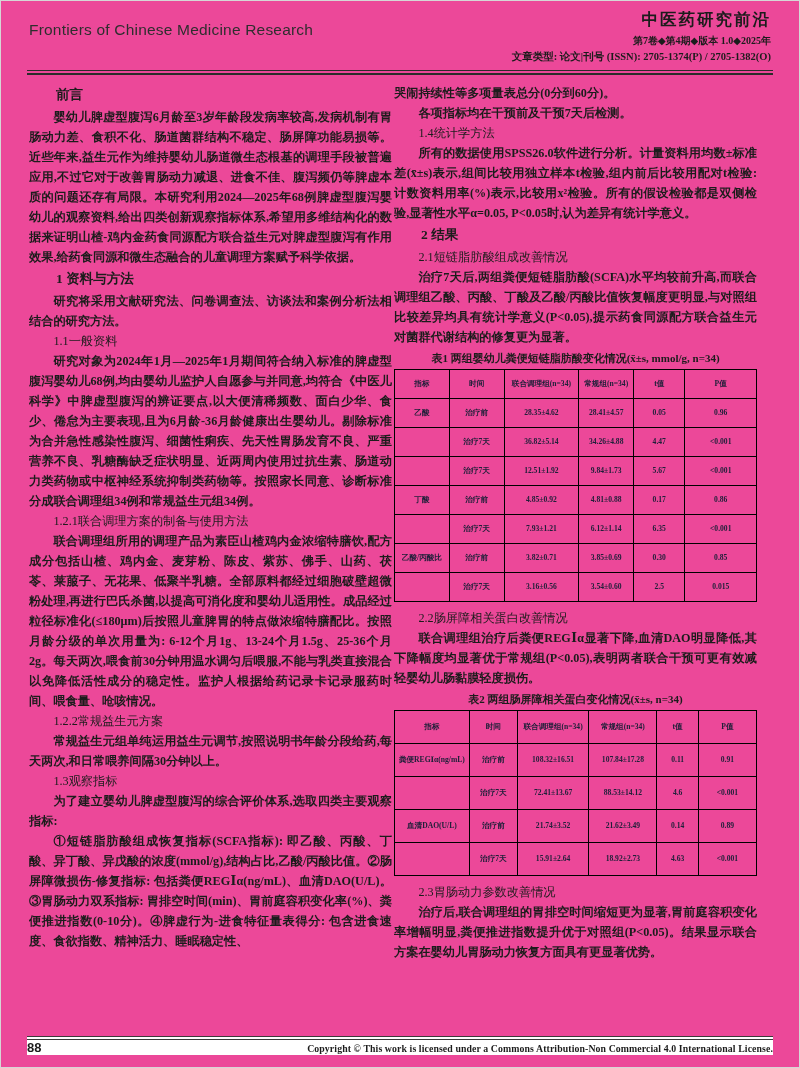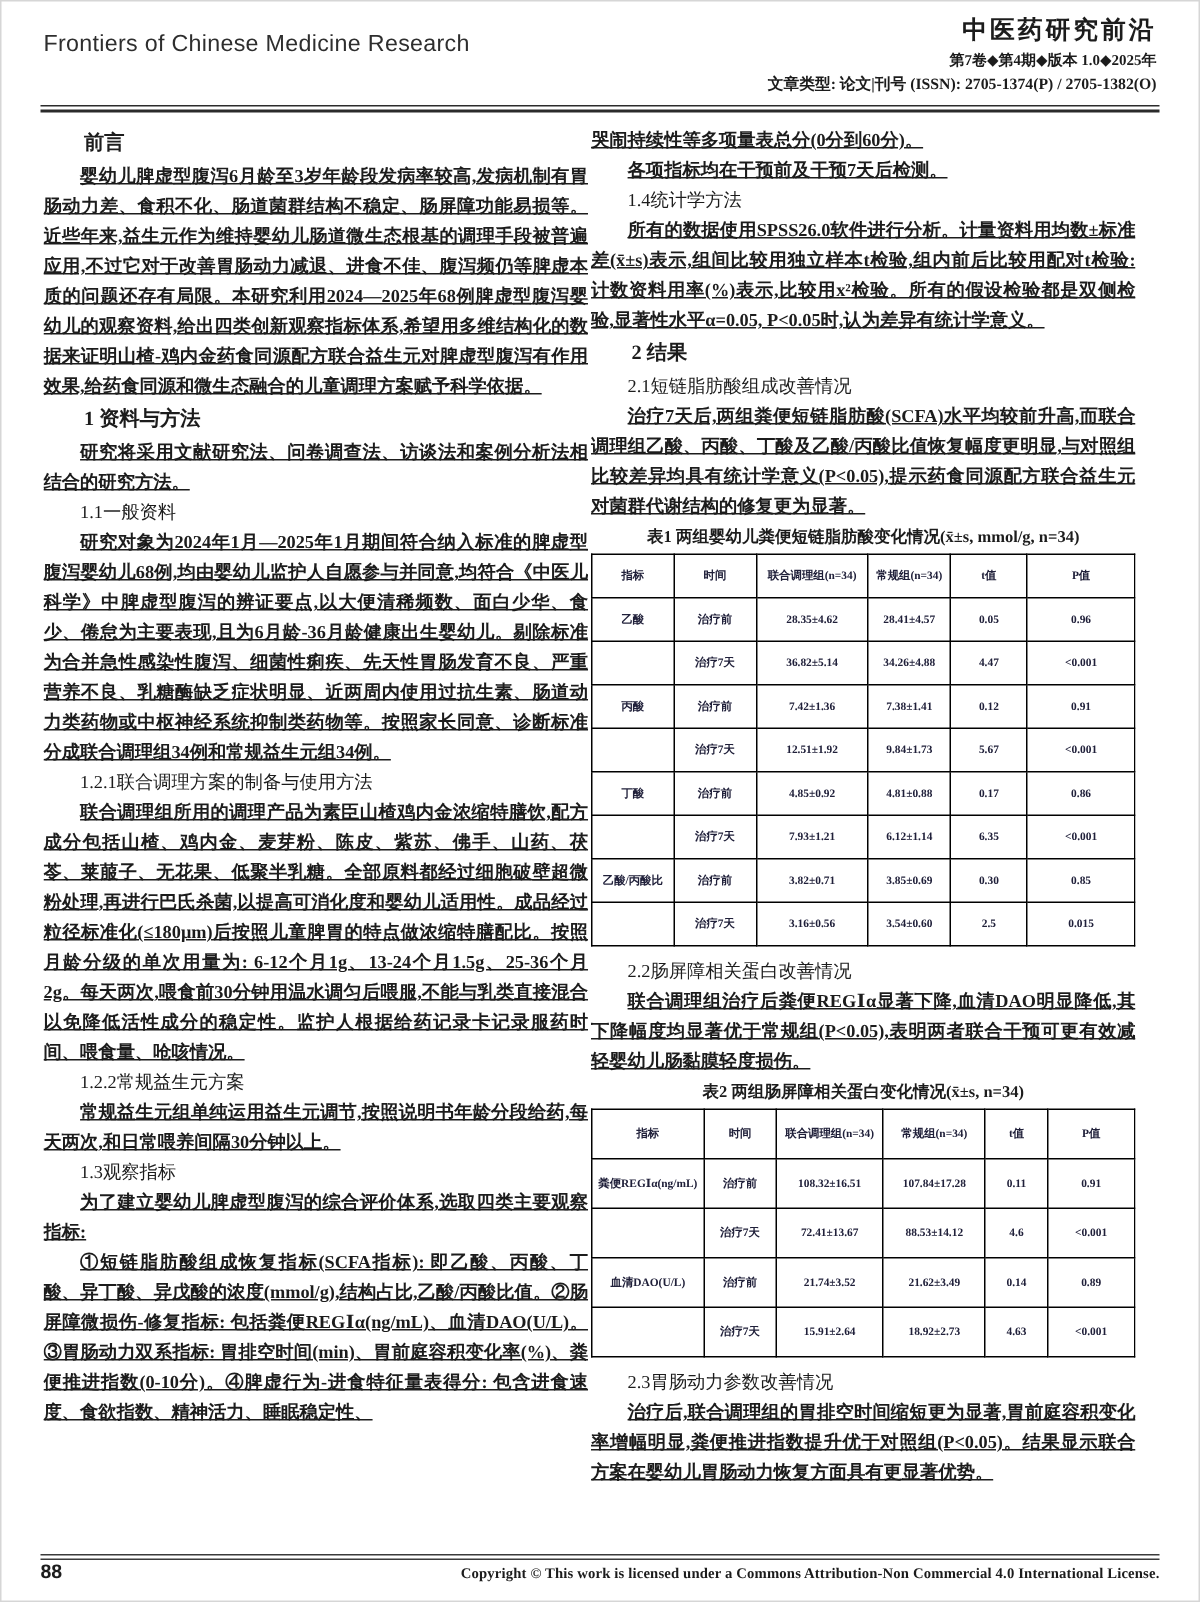--- a/index.html
+++ b/index.html
@@ -1,20 +1,20 @@
 <!DOCTYPE html>
 <html lang="zh"><head>
 <meta charset="utf-8">
 <style>
   html,body{margin:0;padding:0;background:#e9e9e9;}
   .page{
     position:relative;
     width:800px;height:1068px;
     margin:0 auto;
-    background:#ffffff;
+    background:#ec4899;
     border:1px solid #d6d6d6;
     box-sizing:border-box;
     overflow:hidden;
     color:#1c1c1c;
     font-family:"Liberation Serif","DejaVu Serif",serif;
   }
   
   .hdr{
     display:flex;justify-content:space-between;align-items:flex-start;
     padding:8px 28px 0 28px;
@@ -34,21 +34,21 @@
   }
   
   .cols{
     display:flex;gap:2px;
     padding:8px 28px 0 28px;
     height:938px;overflow:hidden;
   }
   .col{width:363px;overflow:hidden;}
   .para{
     margin:0;font-size:12.2px;line-height:20px;
-    text-indent:2em;text-align:justify;font-weight:600;text-decoration:underline;
+    text-indent:2em;text-align:justify;font-weight:600;
   }
   .para.pc{text-indent:0;}
   .h-sec{
     font-size:13.5px;font-weight:800;padding-left:2em;
     line-height:22px;margin:1px 0;
   }
   .h-sub{
     font-size:12.2px;font-weight:400;padding-left:2em;line-height:20px;margin:0;
   }
   .tbl-cap{
@@ -159,28 +159,20 @@
             </tr>
             <tr>
               <td></td>
               <td>治疗7天</td>
               <td>36.82±5.14</td>
               <td>34.26±4.88</td>
               <td>4.47</td>
               <td>&lt;0.001</td>
             </tr>
             <tr>
-              <td>丙酸</td>
-              <td>治疗前</td>
-              <td>7.42±1.36</td>
-              <td>7.38±1.41</td>
-              <td>0.12</td>
-              <td>0.91</td>
-            </tr>
-            <tr>
               <td></td>
               <td>治疗7天</td>
               <td>12.51±1.92</td>
               <td>9.84±1.73</td>
               <td>5.67</td>
               <td>&lt;0.001</td>
             </tr>
             <tr>
               <td>丁酸</td>
               <td>治疗前</td>

